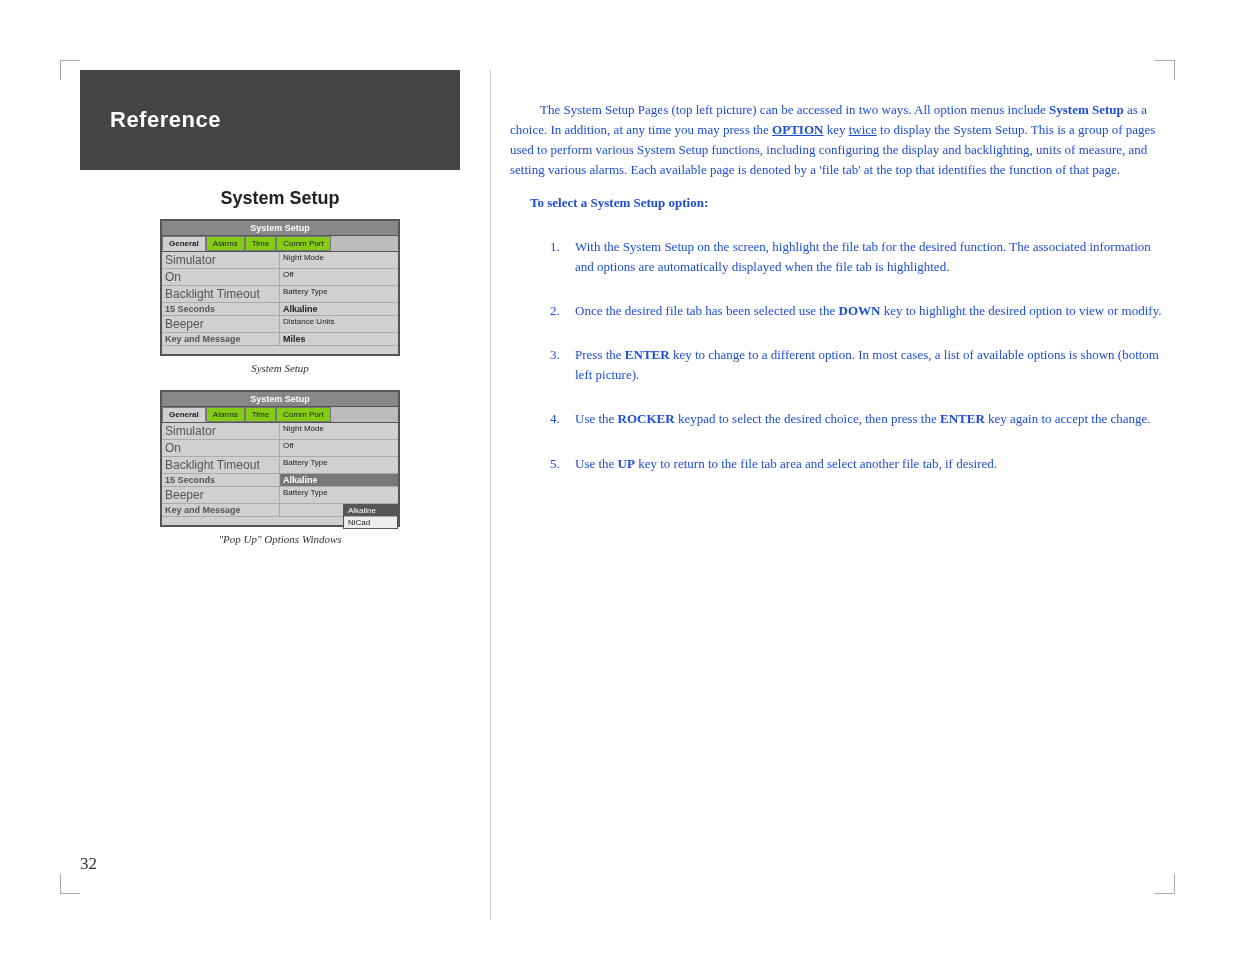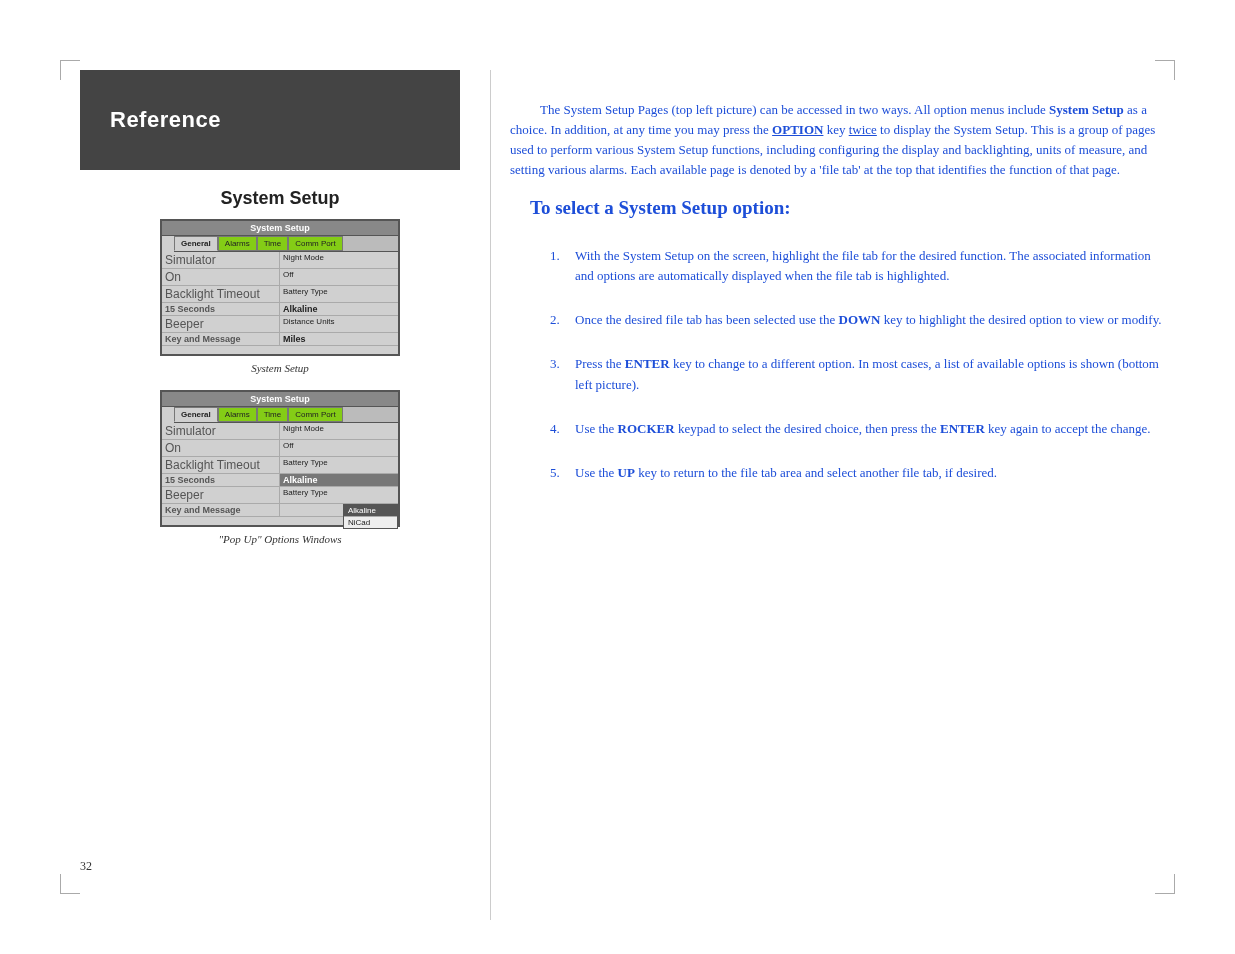--- a/index.html
+++ b/index.html
@@ -85,21 +85,20 @@
       padding: 2px 0;
       font-size: 9px;
       font-weight: bold;
       border-bottom: 1px solid #555;
     }
 
     .device-screen .tabs {
       display: flex;
       background: #bbb;
       border-bottom: 1px solid #555;
-      margin-left: 12px;
     }
 
     .device-screen .tab {
       padding: 2px 6px;
       border: 1px solid #777;
       background: #84cc16;
       font-size: 8px;
       cursor: default;
     }
 
@@ -169,21 +168,21 @@
       text-indent: 30px;
     }
 
     .right-column .bold { font-weight: bold; }
     .right-column .underline { text-decoration: underline; }
     .right-column .bold-underline { font-weight: bold; text-decoration: underline; }
 
     .subheading {
       font-weight: bold;
       margin-bottom: 8px;
-      font-size: 19px;
+      font-size: 13px;
     }
 
     .list-item {
       margin-bottom: 8px;
       padding-left: 20px;
       position: relative;
     }
 
     .list-item .list-num {
       position: absolute;
@@ -203,21 +202,21 @@
       width: 1px;
       height: 850px;
       background: #ccc;
     }
 
     
     .page-number {
       position: absolute;
       bottom: 80px;
       left: 80px;
-      font-size: 12px;
+      font-size: 17px;
       color: #333;
     }
 
   </style>
 </head>
 <body>
 
 <div class="page-container">
 
   <div class="corner-mark corner-tl"></div>

